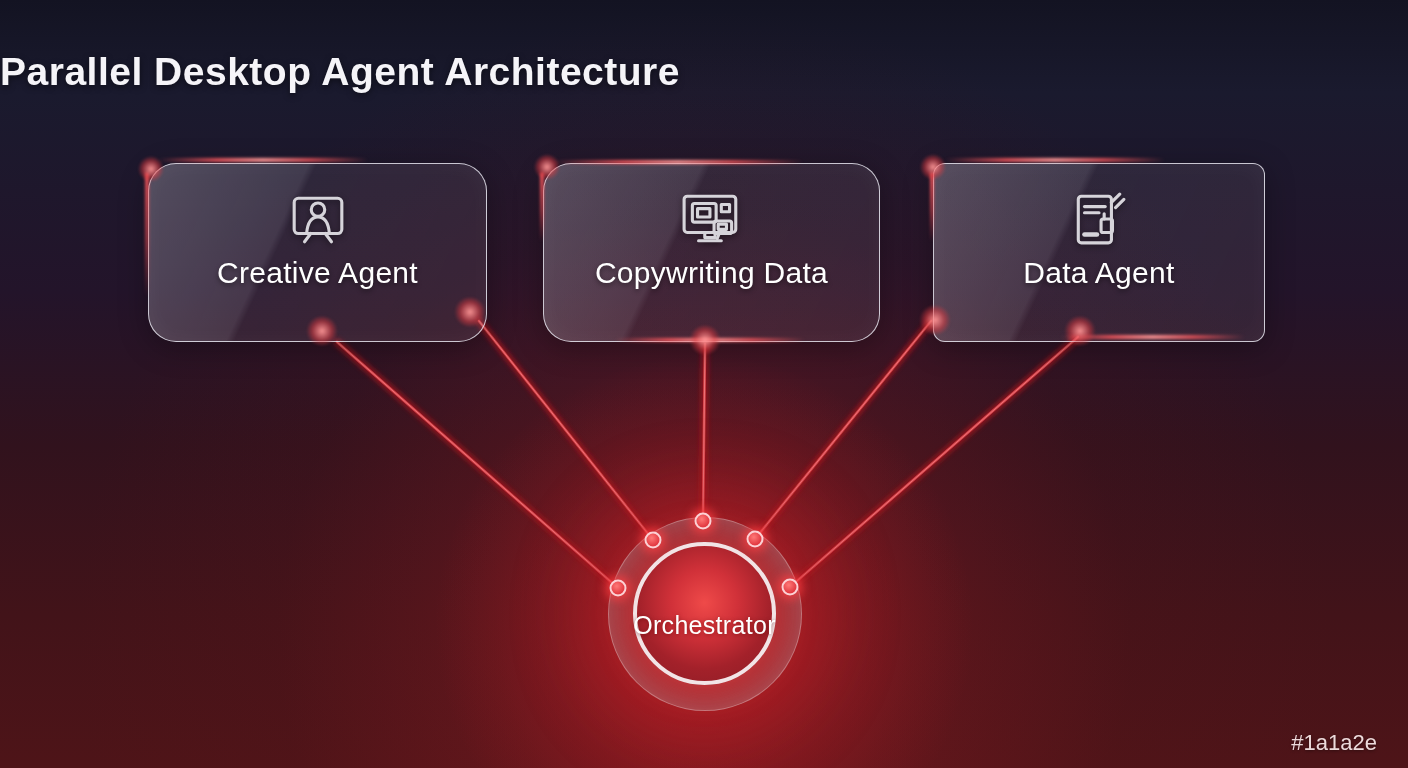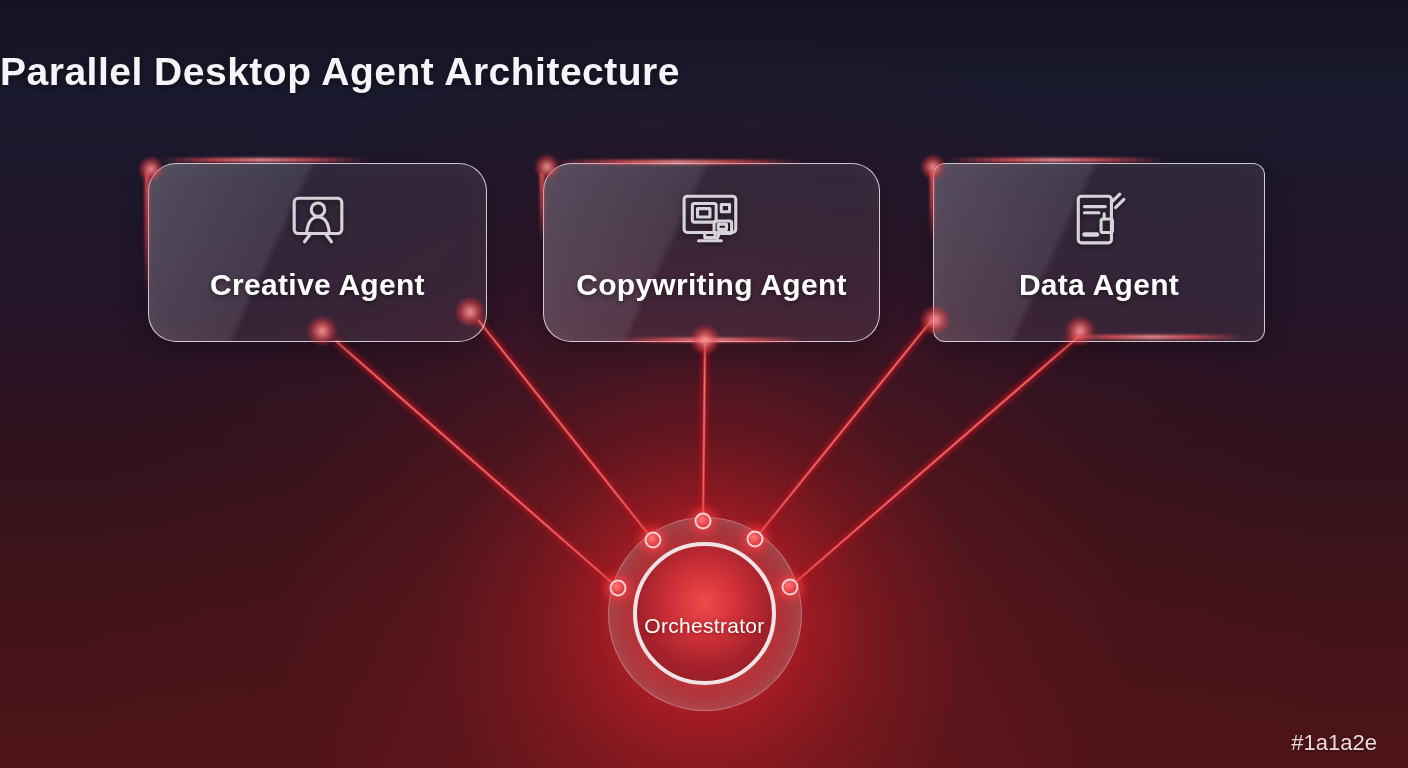--- a/index.html
+++ b/index.html
@@ -23,21 +23,21 @@
     position:absolute;top:163px;height:177px;border-radius:28px;z-index:3;
     border:1.5px solid rgba(236,235,244,0.82);
     background:
       linear-gradient(115deg, rgba(205,200,212,0.30) 0%, rgba(176,170,184,0.24) 38%, rgba(128,118,134,0.17) 40%, rgba(118,100,116,0.20) 100%);
     box-shadow:0 6px 30px rgba(0,0,0,0.30), inset 0 0 24px rgba(255,255,255,0.04);
     display:flex;flex-direction:column;align-items:center;justify-content:flex-start;
   }
   .card-icon{margin-top:24px;height:62px;display:flex;align-items:center;justify-content:center;
     filter:drop-shadow(0 2px 3px rgba(0,0,0,0.45));}
   .card-label{
-    margin-top:18px;color:#ffffff;font-size:30px;font-weight:700;letter-spacing:.3px;
+    margin-top:6px;color:#ffffff;font-size:30px;font-weight:400;letter-spacing:.3px;
     text-shadow:0 2px 5px rgba(0,0,0,.45);
   }
   .icon-stroke{stroke:#d6d4da;stroke-width:3;fill:none;stroke-linecap:round;stroke-linejoin:round;}
 
   
   .fx{position:absolute;pointer-events:none;z-index:4;}
   .streak-h{height:4px;border-radius:3px;filter:blur(1.6px);
     background:linear-gradient(90deg, rgba(255,80,86,0) 0%, rgba(246,86,92,0.85) 28%, rgba(255,150,150,0.95) 50%, rgba(246,86,92,0.8) 72%, rgba(255,80,86,0) 100%);}
   .streak-v{width:4px;border-radius:3px;filter:blur(1.6px);
     background:linear-gradient(180deg, rgba(255,90,95,0.9) 0%, rgba(244,80,88,0.55) 55%, rgba(255,80,86,0) 100%);}
@@ -58,21 +58,21 @@
     border:1px solid rgba(255,240,242,0.35);
     box-shadow:0 0 70px 25px rgba(198,30,38,0.40), inset 0 0 26px rgba(255,255,255,0.10);
   }
   .orch-inner{
     position:absolute;left:633px;top:542px;width:135px;height:135px;border-radius:50%;z-index:3;
     border:4px solid #f2e4e6;
     background:radial-gradient(circle at 50% 42%, #ef4a49 0%, #d13139 32%, #a3212a 64%, #8b1c25 100%);
     box-shadow:0 0 34px 6px rgba(255,70,72,0.45);
     display:flex;align-items:center;justify-content:center;
   }
-  .orch-label{color:#ffffff;font-size:21px;font-weight:400;letter-spacing:.3px;
+  .orch-label{color:#ffffff;font-size:25px;font-weight:400;letter-spacing:.3px;
     text-shadow:0 1px 4px rgba(90,0,0,.55);margin-top:24px;}
 
   
   .dot{
     position:absolute;width:13px;height:13px;border-radius:50%;z-index:6;transform:translate(-50%,-50%);
     background:radial-gradient(circle at 40% 35%, #ff7a78 0%, #e23840 70%);
     border:2.5px solid rgba(255,216,219,0.95);
     box-shadow:0 0 10px 4px rgba(255,62,66,0.75);
   }
 
@@ -145,21 +145,21 @@
           <path d="M17,49 L39,49"></path>
           <rect x="11" y="13" width="23" height="18" rx="2"></rect>
           <rect x="16" y="18" width="12" height="8"></rect>
           <rect x="39" y="14" width="8" height="7"></rect>
           <rect x="32" y="30" width="17" height="12" rx="2"></rect>
           <rect x="36" y="33" width="8" height="5"></rect>
           <path d="M37,42 L35,47"></path>
         </g>
       </svg>
     </div>
-    <div class="card-label">Copywriting Agent</div>
+    <div class="card-label">Copywriting Data</div>
   </div>
 
   <div class="card" style="left:933px;width:330px;border-radius:12px;">
     <div class="card-icon">
       <svg width="58" height="58" viewBox="0 0 56 56">
         <g class="icon-stroke">
           <rect x="8" y="6" width="32" height="45" rx="3"></rect>
           <path d="M14,16 L34,16"></path>
           <path d="M14,22 L28,22"></path>
           <path d="M14,43 L26,43" stroke-width="4.5"></path>

